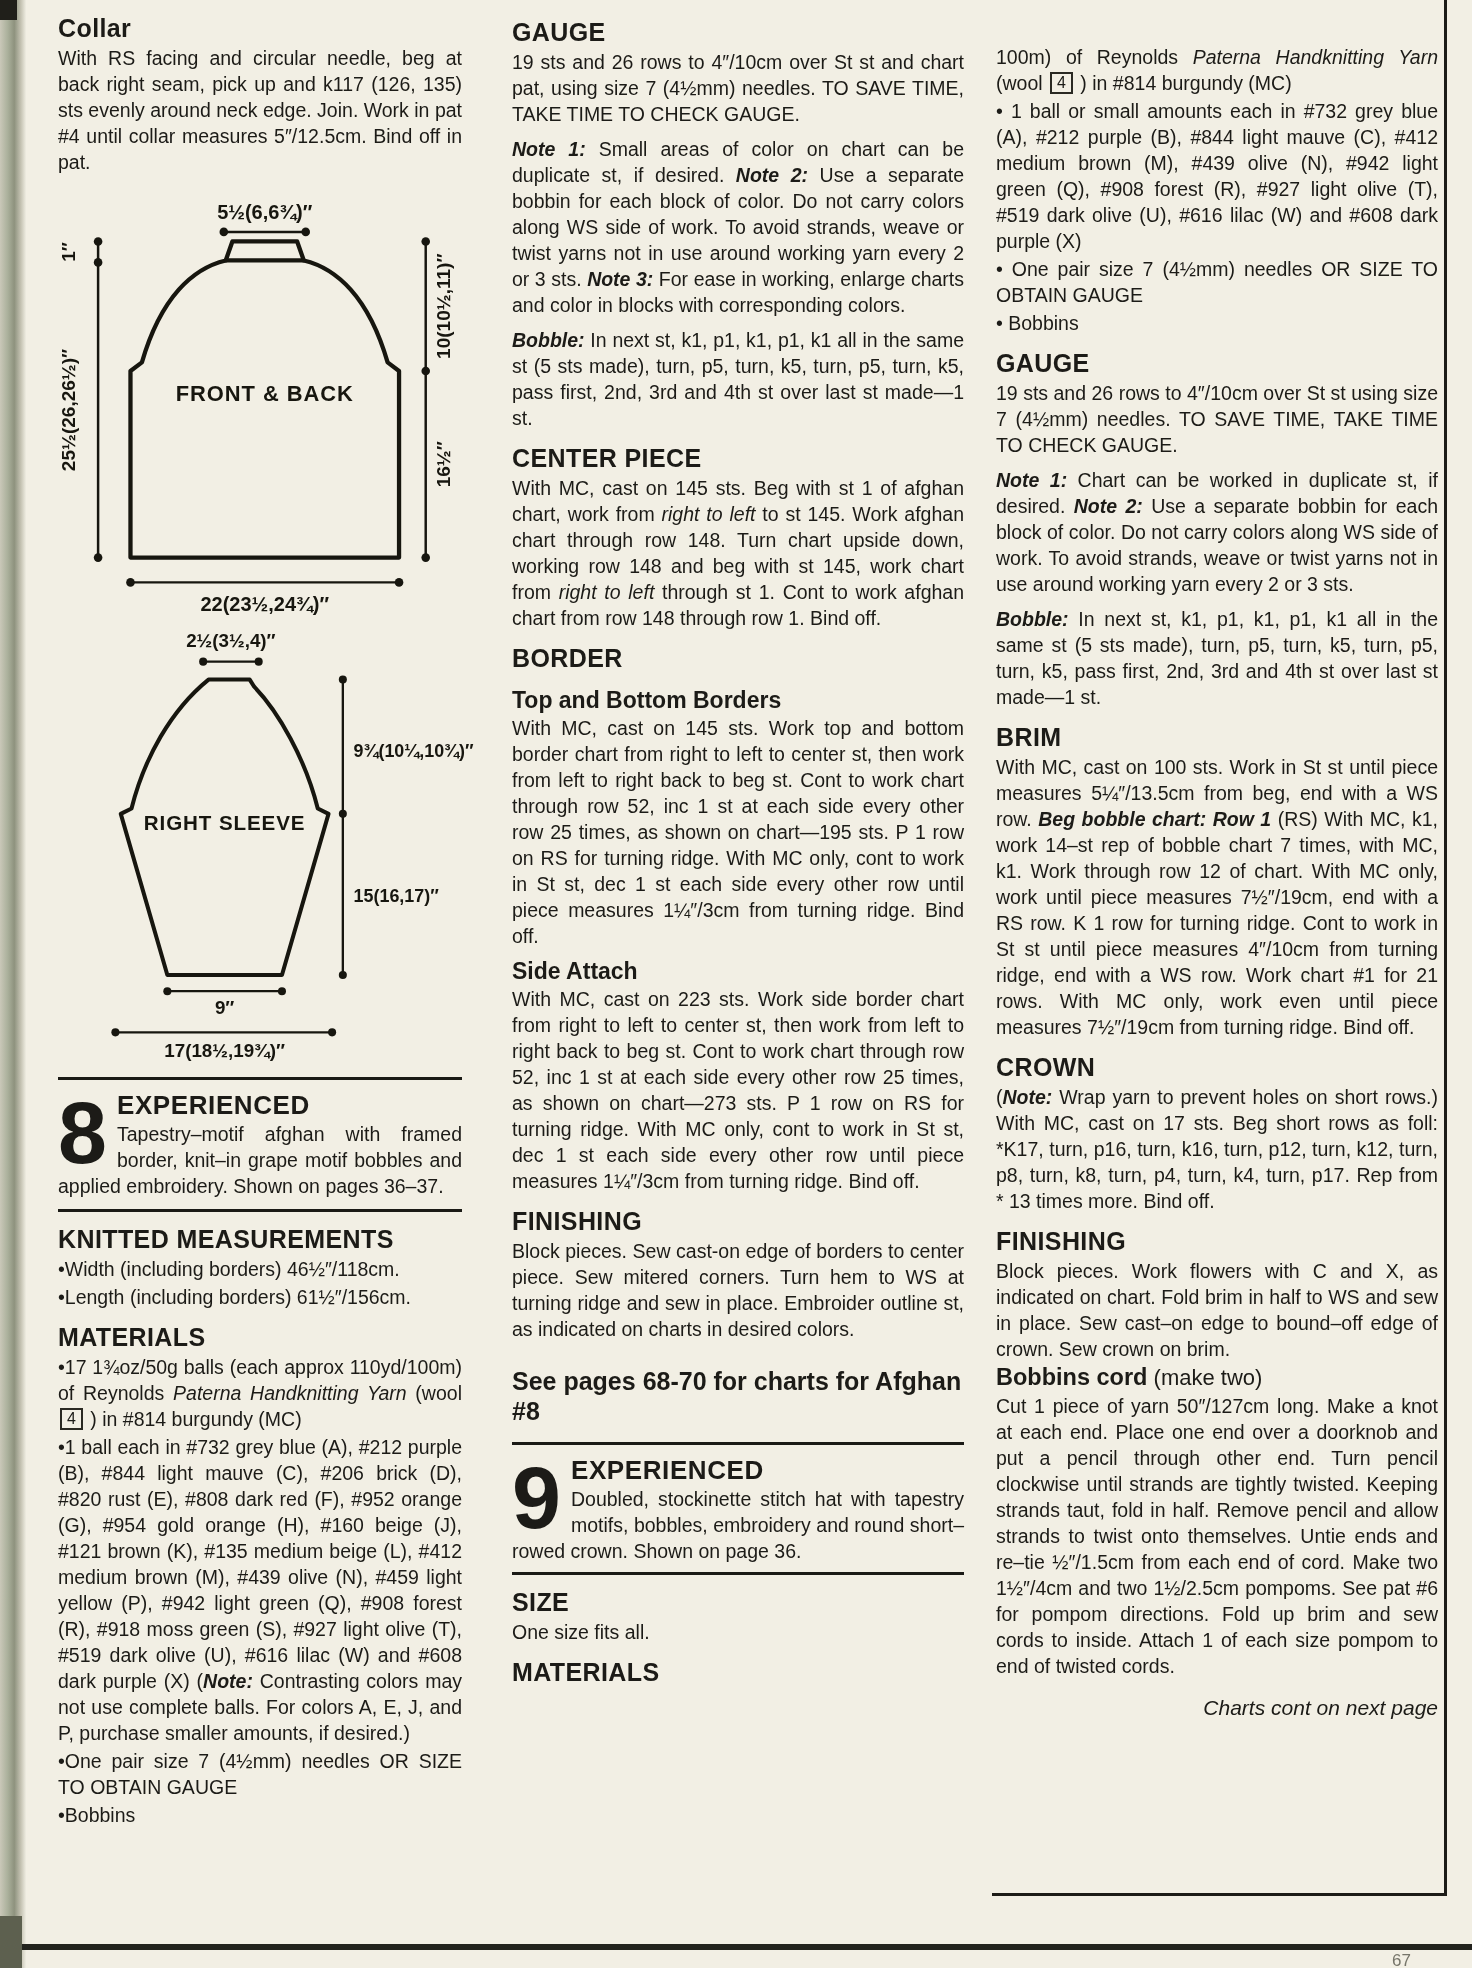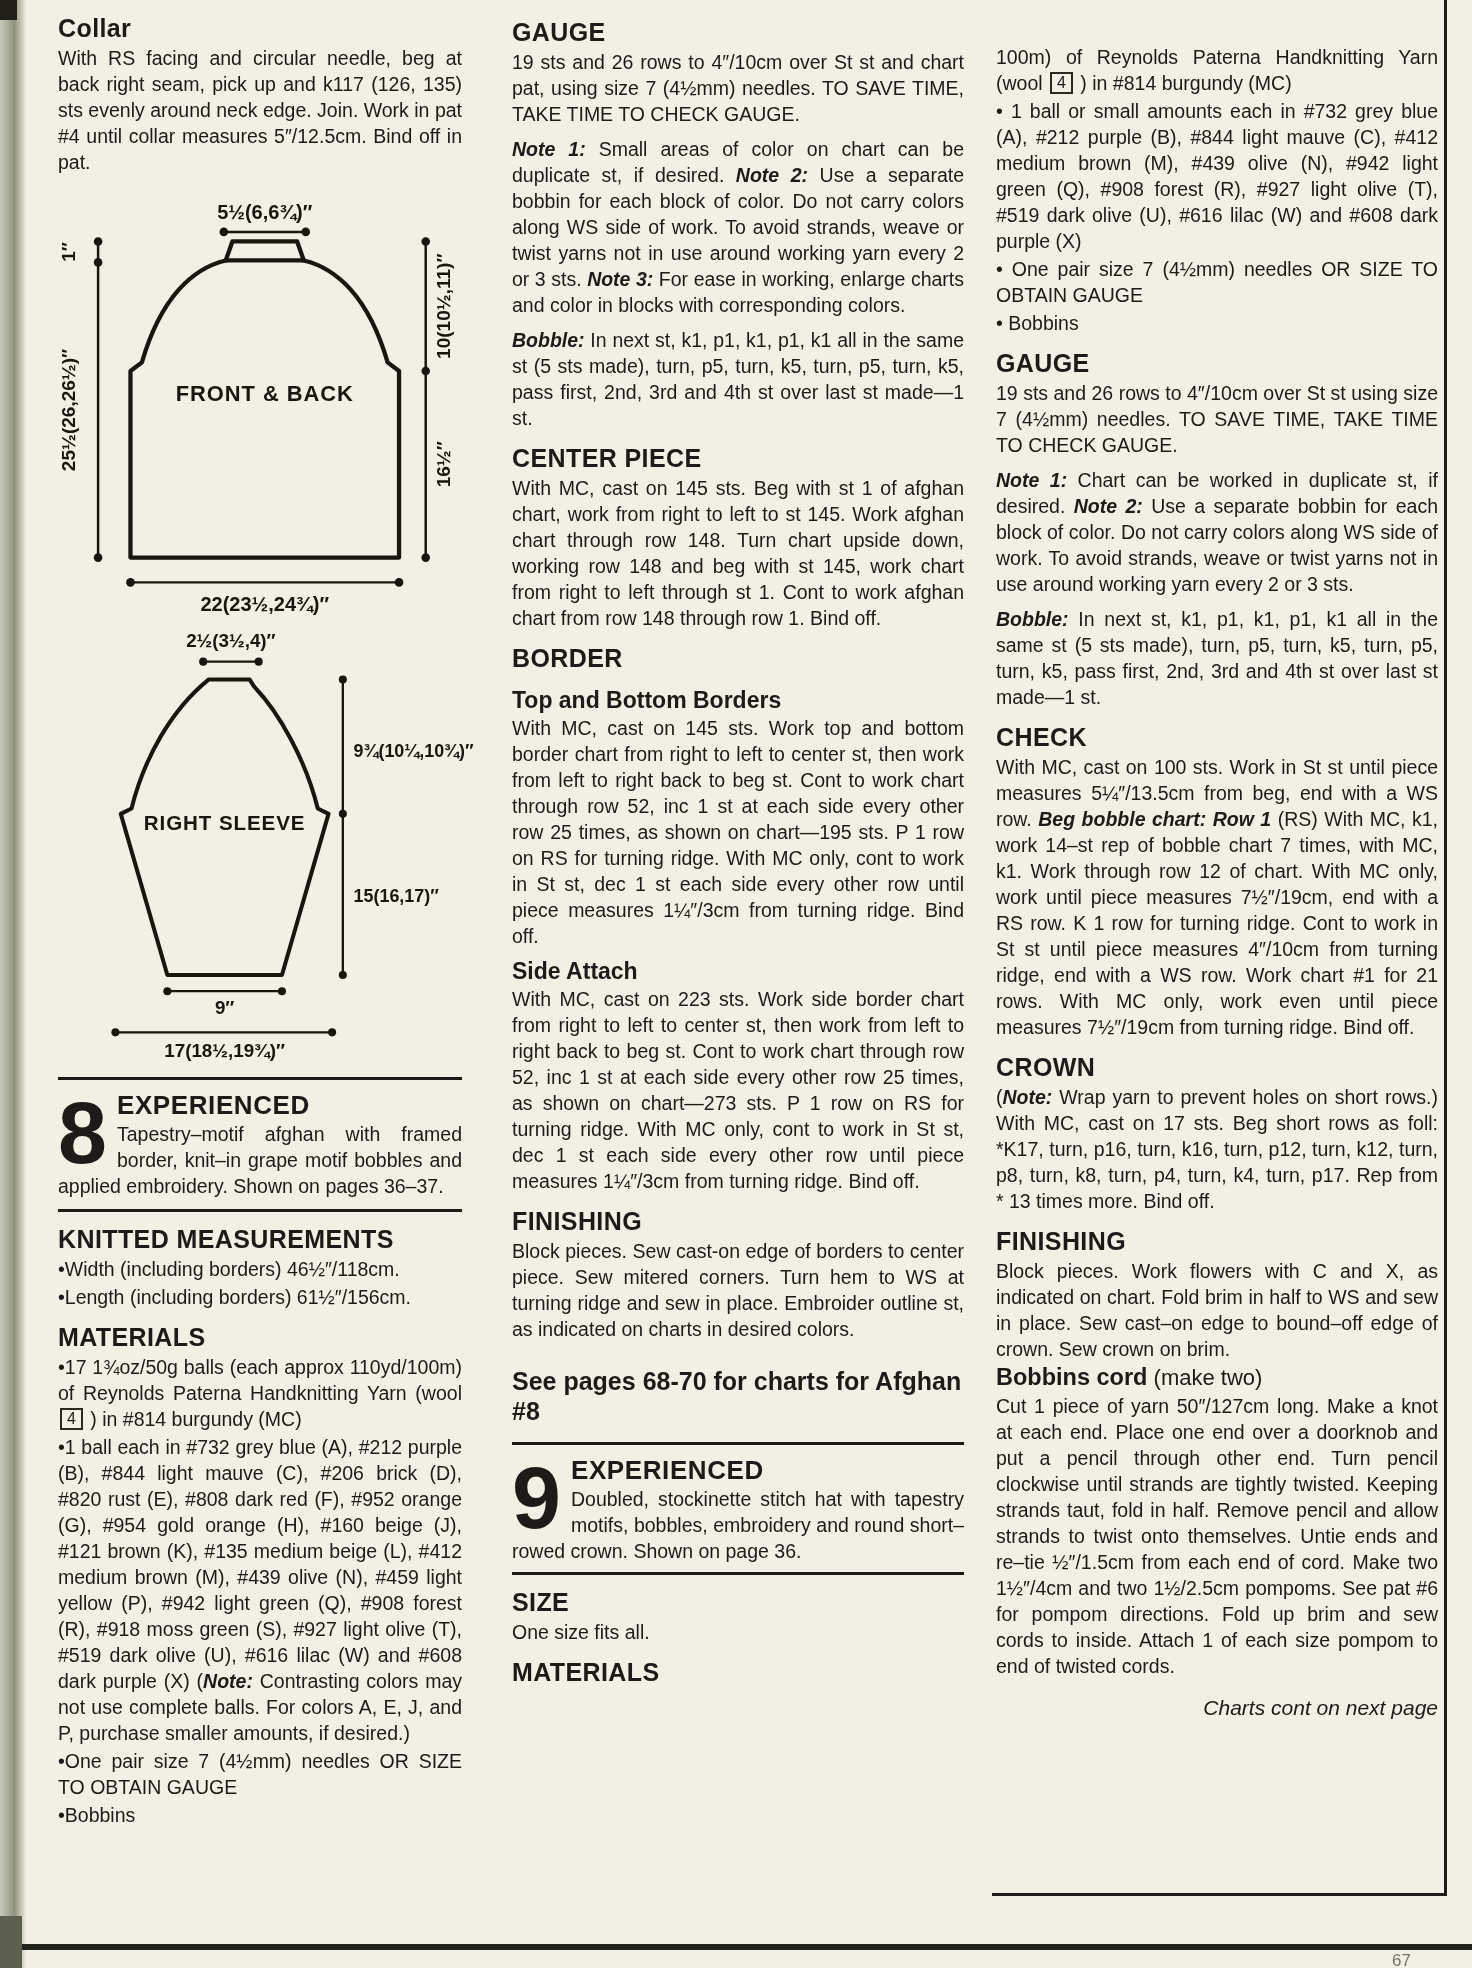--- a/index.html
+++ b/index.html
@@ -28,21 +28,21 @@
   .rule{border-top:3px solid #1b1a15;margin-top:16px;}
   .pattern-intro{margin-top:10px;}
   .big-num{float:left;font-size:88px;line-height:70px;font-weight:700;margin:8px 10px 0 0;}
   .exp-head{font-size:26px;font-weight:700;letter-spacing:.6px;margin:2px 0 0 0;text-align:left;}
   .see-pages{font-size:25px;font-weight:700;line-height:30px;margin:24px 0 14px 0;text-align:left;}
   .charts-note{font-style:italic;text-align:right;font-size:21px;margin-top:16px;}
   .bullet{margin-bottom:2px;}
   .mb0{margin-bottom:2px;}
 
   .run-b{font-weight:700;}
-  .run-i{}
+  .run-i{font-style:italic;}
   .run-bi{font-weight:700;font-style:italic;}
   .run-box{display:inline-block;border:2px solid #2a2922;padding:0 5px;margin:0 2px;
            font-size:.82em;line-height:1.15;vertical-align:2px;}
 
   svg.schem{display:block;}
   .schem1{margin:28px auto 4px auto;}
   .schem2{margin:16px auto 0 auto;}
   .outline{fill:none;stroke:#17160f;stroke-width:4.5;stroke-linejoin:round;stroke-linecap:round;}
   .dimline{stroke:#17160f;stroke-width:2.6;}
   .dot{fill:#17160f;}
@@ -180,21 +180,21 @@
     <p class="bullet"><span>100m) of Reynolds </span><span class="run-i">Paterna Handknitting Yarn</span><span> (wool </span><span class="run-box">4</span><span> ) in #814 burgundy (MC)</span></p>
     <p class="bullet">• 1 ball or small amounts each in #732 grey blue (A), #212 purple (B), #844 light mauve (C), #412 medium brown (M), #439 olive (N), #942 light green (Q), #908 forest (R), #927 light olive (T), #519 dark olive (U), #616 lilac (W) and #608 dark purple (X)</p>
     <p class="bullet">• One pair size 7 (4½mm) needles OR SIZE TO OBTAIN GAUGE</p>
     <p class="bullet">• Bobbins</p>
 
     <div class="h-sec">GAUGE</div>
     <p>19 sts and 26 rows to 4″/10cm over St st using size 7 (4½mm) needles. TO SAVE TIME, TAKE TIME TO CHECK GAUGE.</p>
     <p><span class="run-bi">Note 1:</span><span> Chart can be worked in duplicate st, if desired. </span><span class="run-bi">Note 2:</span><span> Use a separate bobbin for each block of color. Do not carry colors along WS side of work. To avoid strands, weave or twist yarns not in use around working yarn every 2 or 3 sts.</span></p>
     <p><span class="run-bi">Bobble:</span><span> In next st, k1, p1, k1, p1, k1 all in the same st (5 sts made), turn, p5, turn, k5, turn, p5, turn, k5, pass first, 2nd, 3rd and 4th st over last st made—1 st.</span></p>
 
-    <div class="h-sec">CHECK</div>
+    <div class="h-sec">BRIM</div>
     <p><span>With MC, cast on 100 sts. Work in St st until piece measures 5¼″/13.5cm from beg, end with a WS row. </span><span class="run-bi">Beg bobble chart: Row 1</span><span> (RS) With MC, k1, work 14–st rep of bobble chart 7 times, with MC, k1. Work through row 12 of chart. With MC only, work until piece measures 7½″/19cm, end with a RS row. K 1 row for turning ridge. Cont to work in St st until piece measures 4″/10cm from turning ridge, end with a WS row. Work chart #1 for 21 rows. With MC only, work even until piece measures 7½″/19cm from turning ridge. Bind off.</span></p>
 
     <div class="h-sec">CROWN</div>
     <p><span>(</span><span class="run-bi">Note:</span><span> Wrap yarn to prevent holes on short rows.) With MC, cast on 17 sts. Beg short rows as foll: *K17, turn, p16, turn, k16, turn, p12, turn, k12, turn, p8, turn, k8, turn, p4, turn, k4, turn, p17. Rep from * 13 times more. Bind off.</span></p>
 
     <div class="h-sec">FINISHING</div>
     <p class="mb0">Block pieces. Work flowers with C and X, as indicated on chart. Fold brim in half to WS and sew in place. Sew cast–on edge to bound–off edge of crown. Sew crown on brim.</p>
 
     <div class="sub-line"><span class="run-b">Bobbins cord</span><span> (make two)</span></div>
     <p>Cut 1 piece of yarn 50″/127cm long. Make a knot at each end. Place one end over a doorknob and put a pencil through other end. Turn pencil clockwise until strands are tightly twisted. Keeping strands taut, fold in half. Remove pencil and allow strands to twist onto themselves. Untie ends and re–tie ½″/1.5cm from each end of cord. Make two 1½″/4cm and two 1½/2.5cm pompoms. See pat #6 for pompom directions. Fold up brim and sew cords to inside. Attach 1 of each size pompom to end of twisted cords.</p>

